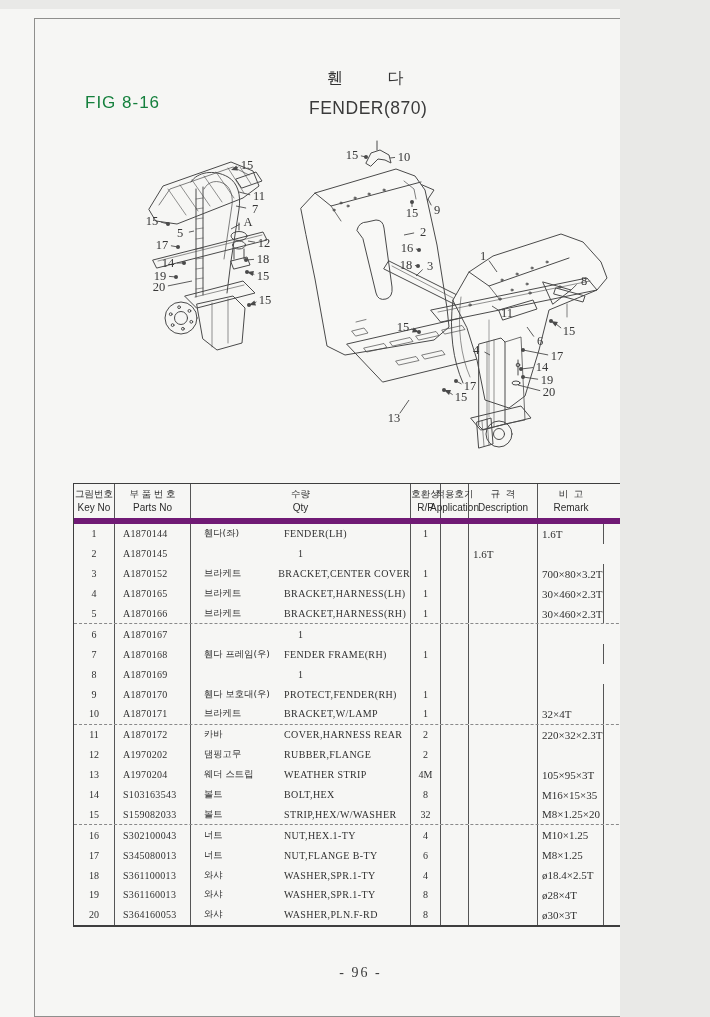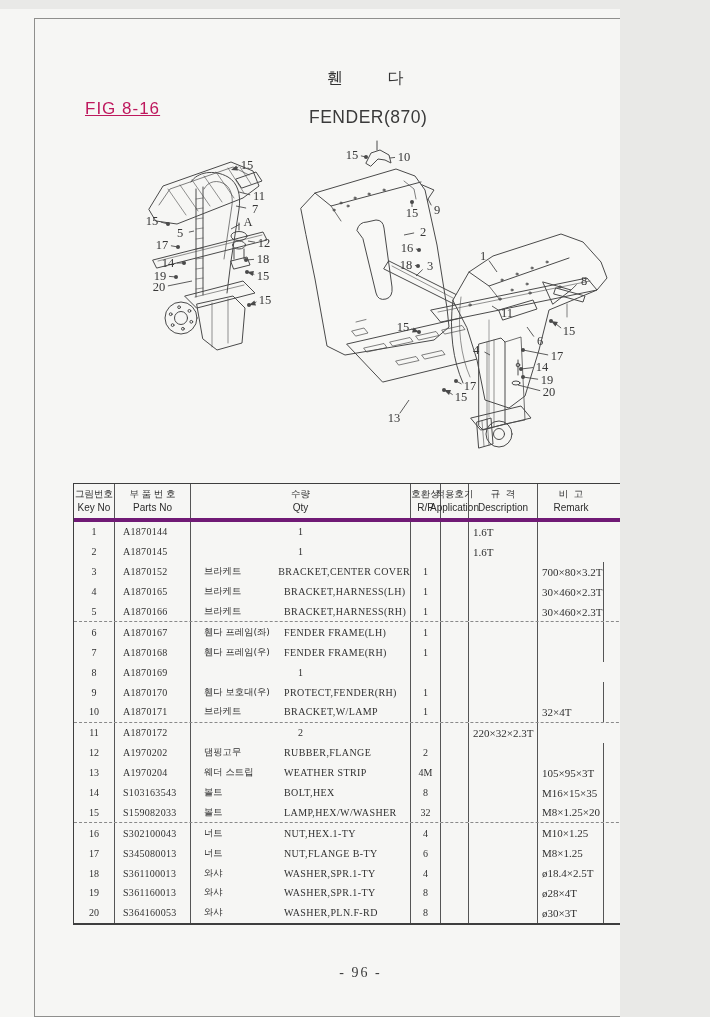--- a/index.html
+++ b/index.html
@@ -1,32 +1,32 @@
 <!DOCTYPE html>
 <html><head>
 <meta charset="utf-8">
 <style>
   html,body{margin:0;padding:0;background:#e9e9e7;}
   .page{position:relative;width:620px;height:1017px;background:#f6f6f4;overflow:hidden;
         font-family:"Liberation Sans",sans-serif;color:#2e2e2e;margin-top:9px;}
   .scan-border{position:absolute;left:34px;top:9px;width:667px;height:997px;
         border:1px solid #8f8f8d;pointer-events:none;}
-  .fig-label{position:absolute;left:85px;top:90px;font-size:17px;letter-spacing:1px;color:#be185d;text-decoration:underline;}
+  .fig-label{position:absolute;left:85px;top:84px;font-size:17px;letter-spacing:1px;color:#15803d;}
   .title-ko{position:absolute;left:327px;top:59px;font-size:16px;white-space:pre;color:#333;}
-  .title-en{position:absolute;left:309px;top:98px;font-size:17.5px;letter-spacing:.5px;color:#3a3a3a;text-align:right;}
+  .title-en{position:absolute;left:309px;top:89px;font-size:17.5px;letter-spacing:.5px;color:#3a3a3a;text-align:right;}
   .footer{position:absolute;left:73px;top:956px;width:575px;text-align:center;
         font-size:14px;letter-spacing:2px;color:#3a3a3a;font-family:"Liberation Serif",serif;}
   svg#diagram{position:absolute;left:0;top:0;}
   svg text{font-family:"Liberation Serif",serif;font-size:12.5px;fill:#383838;}
 
   
   .tbl{position:absolute;left:73px;top:474px;width:575px;border:1.6px solid #3e3e3e;
        border-bottom-width:2.2px;background:transparent;}
   .thead{display:grid;grid-template-columns:41px 76px 220px 30px 28px 69px 66px 1fr;
-       border-bottom:4px solid #701a75;height:34px;text-align:center;}
+       border-bottom:6px solid #701a75;height:34px;text-align:center;}
   .thead .hc{border-right:1px solid #555;display:flex;flex-direction:column;
        align-items:center;justify-content:center;box-sizing:border-box;line-height:1.45;}
   .thead .hc:last-child{border-right:none;}
   .hko{font-size:9.5px;white-space:pre;color:#2c2c2c;}
   .hen{font-size:10px;white-space:pre;color:#2c2c2c;}
   .trow{display:grid;grid-template-columns:41px 76px 220px 30px 28px 69px 66px 1fr;height:19.9px;}
   .trow.sep{border-top:1px dashed #8a8a8a;}
   .trow .c{border-right:1px solid #555;box-sizing:border-box;display:flex;align-items:center;
        font-family:"Liberation Serif",serif;font-size:10px;color:#303030;overflow:hidden;white-space:nowrap;}
   .trow .c:last-child{border-right:none;}
@@ -296,20 +296,24 @@
         </div>
         <div class="hc">
           <div class="hko">비  고</div>
           <div class="hen">Remark</div>
         </div>
       </div>
     <div id="tbody">
         <div class="trow">
           <div class="c c0">1</div>
           <div class="c c1">A1870144</div>
+          <div class="c c2">
+            <span class="nk">휀다(좌)</span>
+            <span class="ne">FENDER(LH)</span>
+          </div>
           <div class="c c3">1</div>
           <div class="c c4"></div>
           <div class="c c5"></div>
           <div class="c c6">1.6T</div>
           <div class="c c7"></div>
         </div>
         <div class="trow">
           <div class="c c0">2</div>
           <div class="c c1">A1870145</div>
           <div class="c c3">1</div>
@@ -353,24 +357,20 @@
           </div>
           <div class="c c3">1</div>
           <div class="c c4"></div>
           <div class="c c5"></div>
           <div class="c c6">30×460×2.3T</div>
           <div class="c c7"></div>
         </div>
         <div class="trow sep">
           <div class="c c0">6</div>
           <div class="c c1">A1870167</div>
-          <div class="c c2">
-            <span class="nk">휀다 프레임(좌)</span>
-            <span class="ne">FENDER FRAME(LH)</span>
-          </div>
           <div class="c c3">1</div>
           <div class="c c4"></div>
           <div class="c c5"></div>
           <div class="c c6"></div>
           <div class="c c7"></div>
         </div>
         <div class="trow">
           <div class="c c0">7</div>
           <div class="c c1">A1870168</div>
           <div class="c c2">
@@ -414,20 +414,24 @@
           </div>
           <div class="c c3">1</div>
           <div class="c c4"></div>
           <div class="c c5"></div>
           <div class="c c6">32×4T</div>
           <div class="c c7"></div>
         </div>
         <div class="trow sep">
           <div class="c c0">11</div>
           <div class="c c1">A1870172</div>
+          <div class="c c2">
+            <span class="nk">카바</span>
+            <span class="ne">COVER,HARNESS REAR</span>
+          </div>
           <div class="c c3">2</div>
           <div class="c c4"></div>
           <div class="c c5"></div>
           <div class="c c6">220×32×2.3T</div>
           <div class="c c7"></div>
         </div>
         <div class="trow">
           <div class="c c0">12</div>
           <div class="c c1">A1970202</div>
           <div class="c c2">
@@ -464,21 +468,21 @@
           <div class="c c4"></div>
           <div class="c c5"></div>
           <div class="c c6">M16×15×35</div>
           <div class="c c7"></div>
         </div>
         <div class="trow">
           <div class="c c0">15</div>
           <div class="c c1">S159082033</div>
           <div class="c c2">
             <span class="nk">볼트</span>
-            <span class="ne">LAMP,HEX/W/WASHER</span>
+            <span class="ne">STRIP,HEX/W/WASHER</span>
           </div>
           <div class="c c3">32</div>
           <div class="c c4"></div>
           <div class="c c5"></div>
           <div class="c c6">M8×1.25×20</div>
           <div class="c c7"></div>
         </div>
         <div class="trow sep">
           <div class="c c0">16</div>
           <div class="c c1">S302100043</div>

